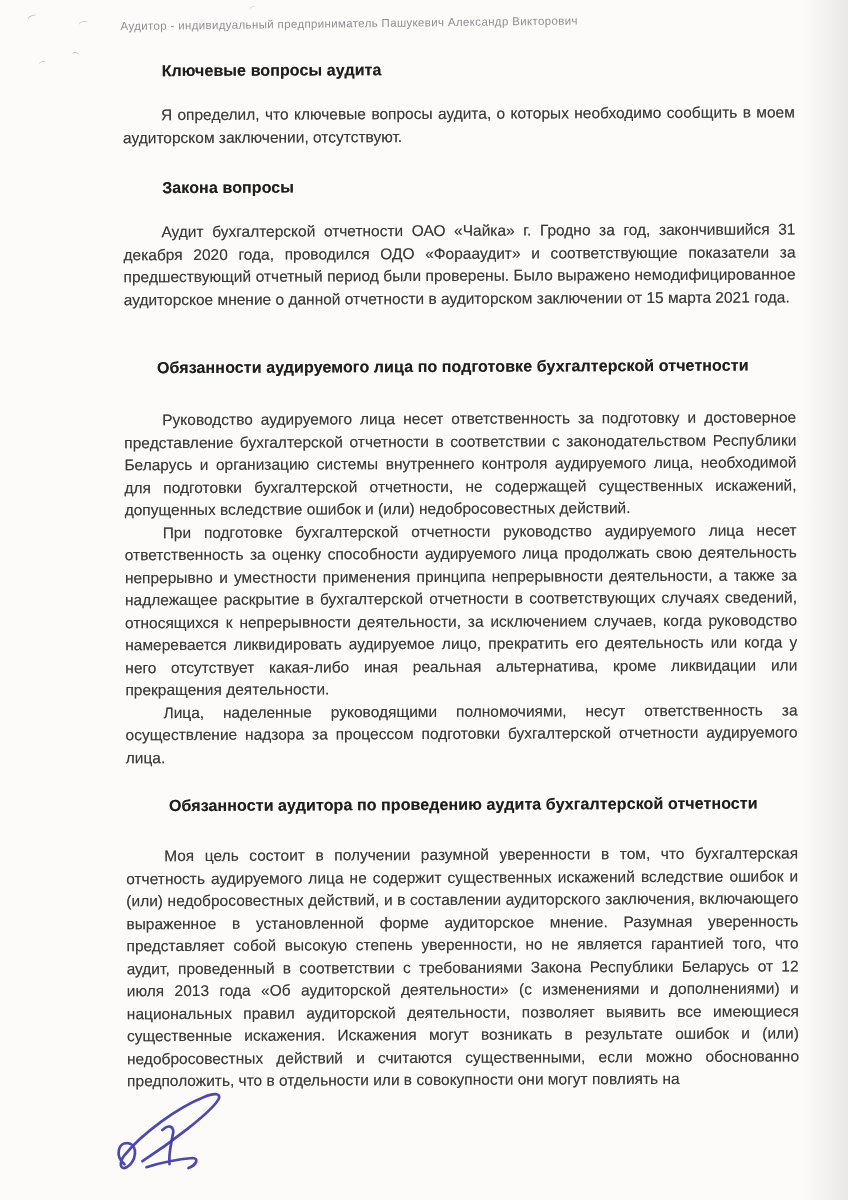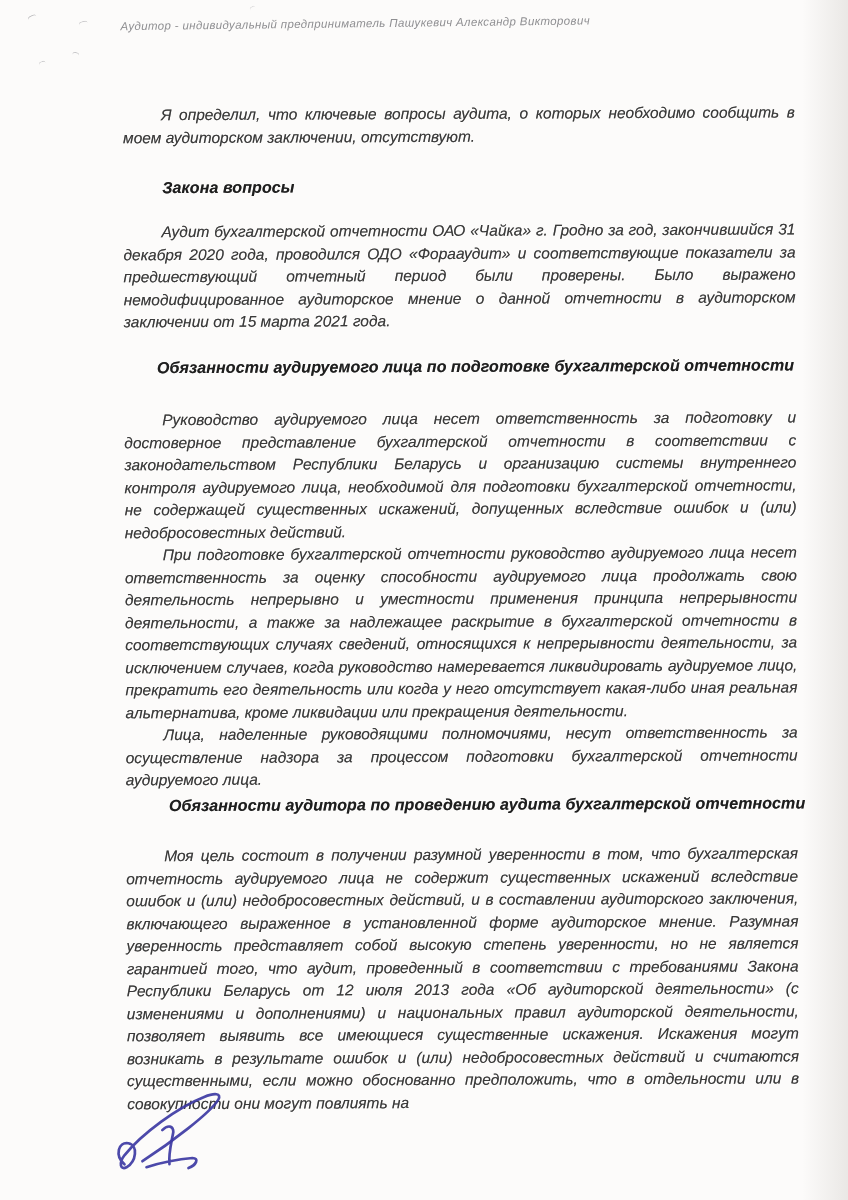--- a/index.html
+++ b/index.html
@@ -4,21 +4,20 @@
 <style>
   html, body { margin: 0; padding: 0; background: #e8e8e8; }
   .page {
     position: relative;
     width: 848px;
     height: 1200px;
     margin: 0 auto;
     background: #fcfbfa;
     overflow: hidden;
     font-family: "Liberation Sans", "DejaVu Sans", sans-serif;
-    font-style: italic;
   }
   .tilt {
     position: absolute;
     left: 0; top: 0; width: 848px; height: 1200px;
     transform: rotate(-0.25deg);
     transform-origin: 424px 600px;
   }
   .header-note {
     position: absolute;
     top: 17px; left: 123px;
@@ -88,20 +87,21 @@
   <div class="speck" style="left:28px; top:15px; transform:rotate(-25deg);"></div>
   <div class="speck" style="left:79px; top:21px; transform:rotate(-15deg); opacity:.8;"></div>
   <div class="speck" style="left:72px; top:52px; transform:rotate(10deg); width:7px; opacity:.85;"></div>
   <div class="speck" style="left:39px; top:61px; transform:rotate(-20deg); width:7px; opacity:.8;"></div>
   <div class="speck" style="left:250px; top:6px; transform:rotate(-30deg); width:6px; opacity:.5;"></div>
 
   <div class="tilt">
 
     <div class="header-note">Аудитор - индивидуальный предприниматель Пашукевич Александр Викторович</div>
 
+    <div class="doc-heading" style="top:61px; left:164px;">Ключевые вопросы аудита</div>
 
     <div class="body-text" style="top:103px;">
       <p>Я определил, что ключевые вопросы аудита, о которых необходимо сообщить в моем аудиторском заключении, отсутствуют.</p>
     </div>
 
     <div class="doc-heading" style="top:178px; left:164px;">Закона вопросы</div>
 
     <div class="body-text" style="top:220px;">
       <p>Аудит бухгалтерской отчетности ОАО «Чайка» г. Гродно за год, закончившийся 31 декабря 2020 года, проводился ОДО «Форааудит» и соответствующие показатели за предшествующий отчетный период были проверены. Было выражено немодифицированное аудиторское мнение о данной отчетности в аудиторском заключении от 15 марта 2021 года.</p>
     </div>

